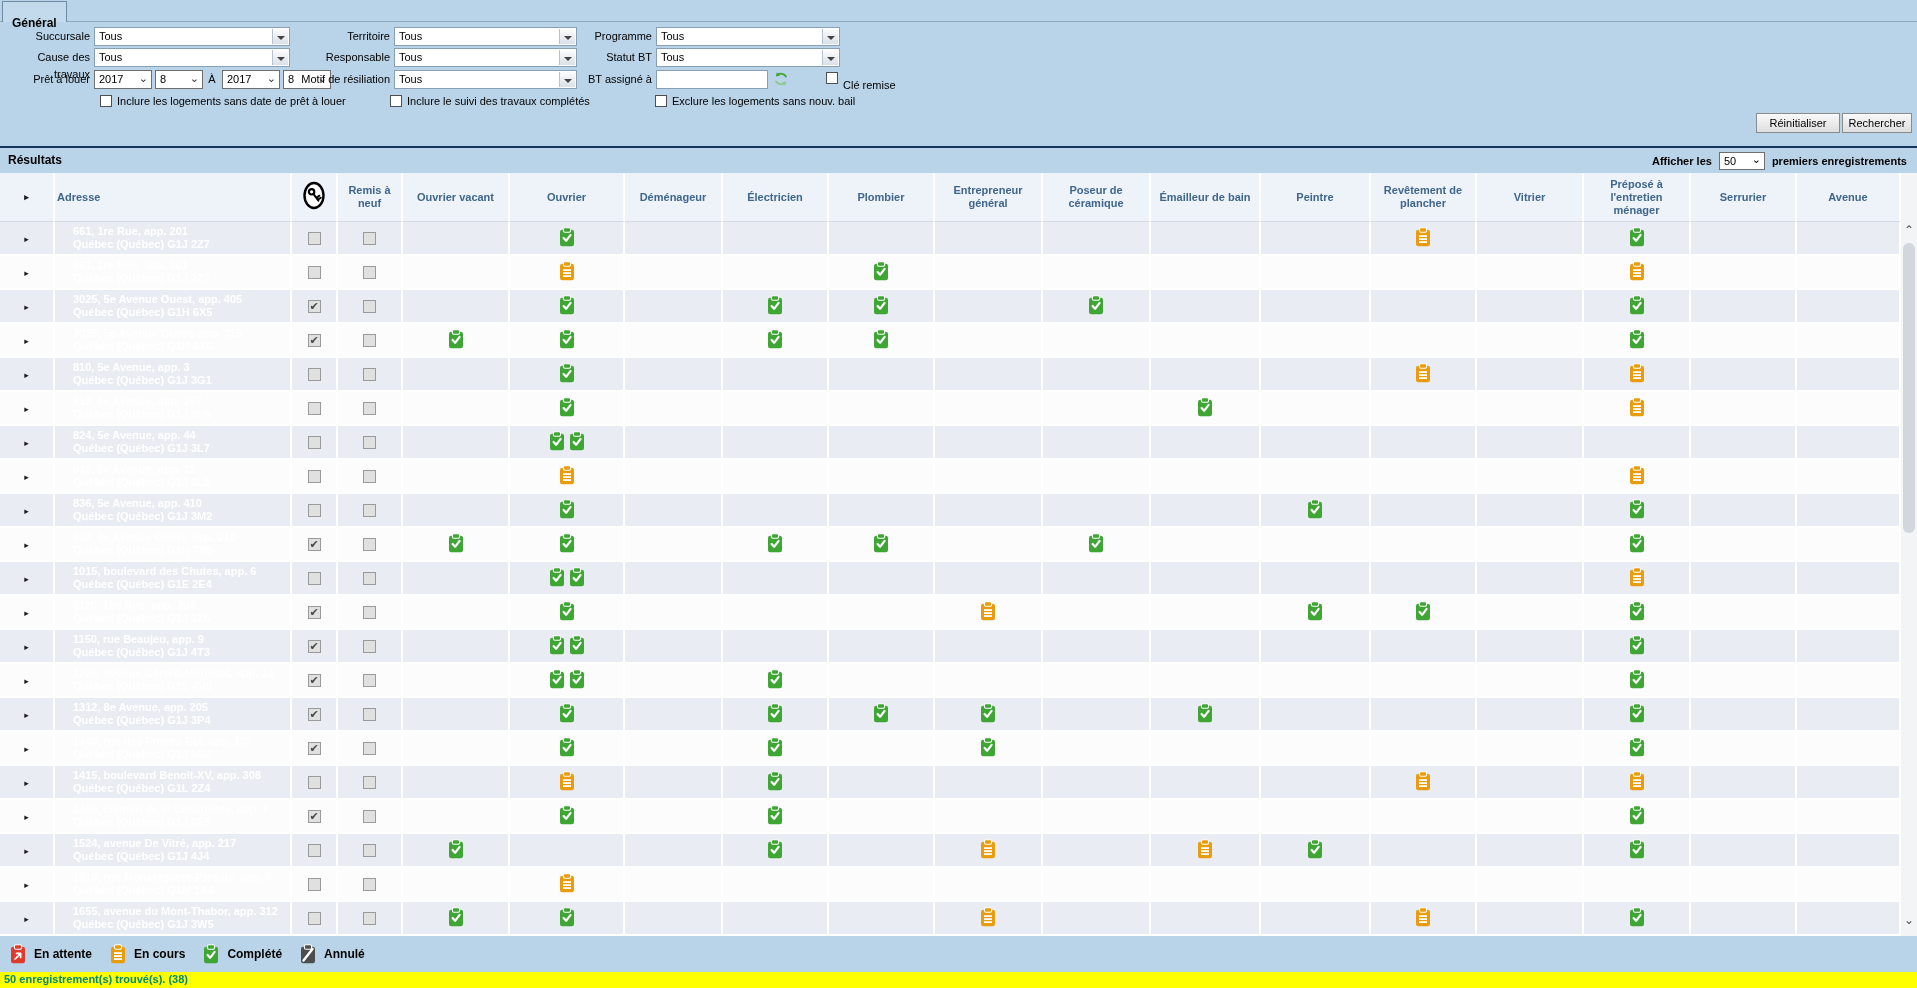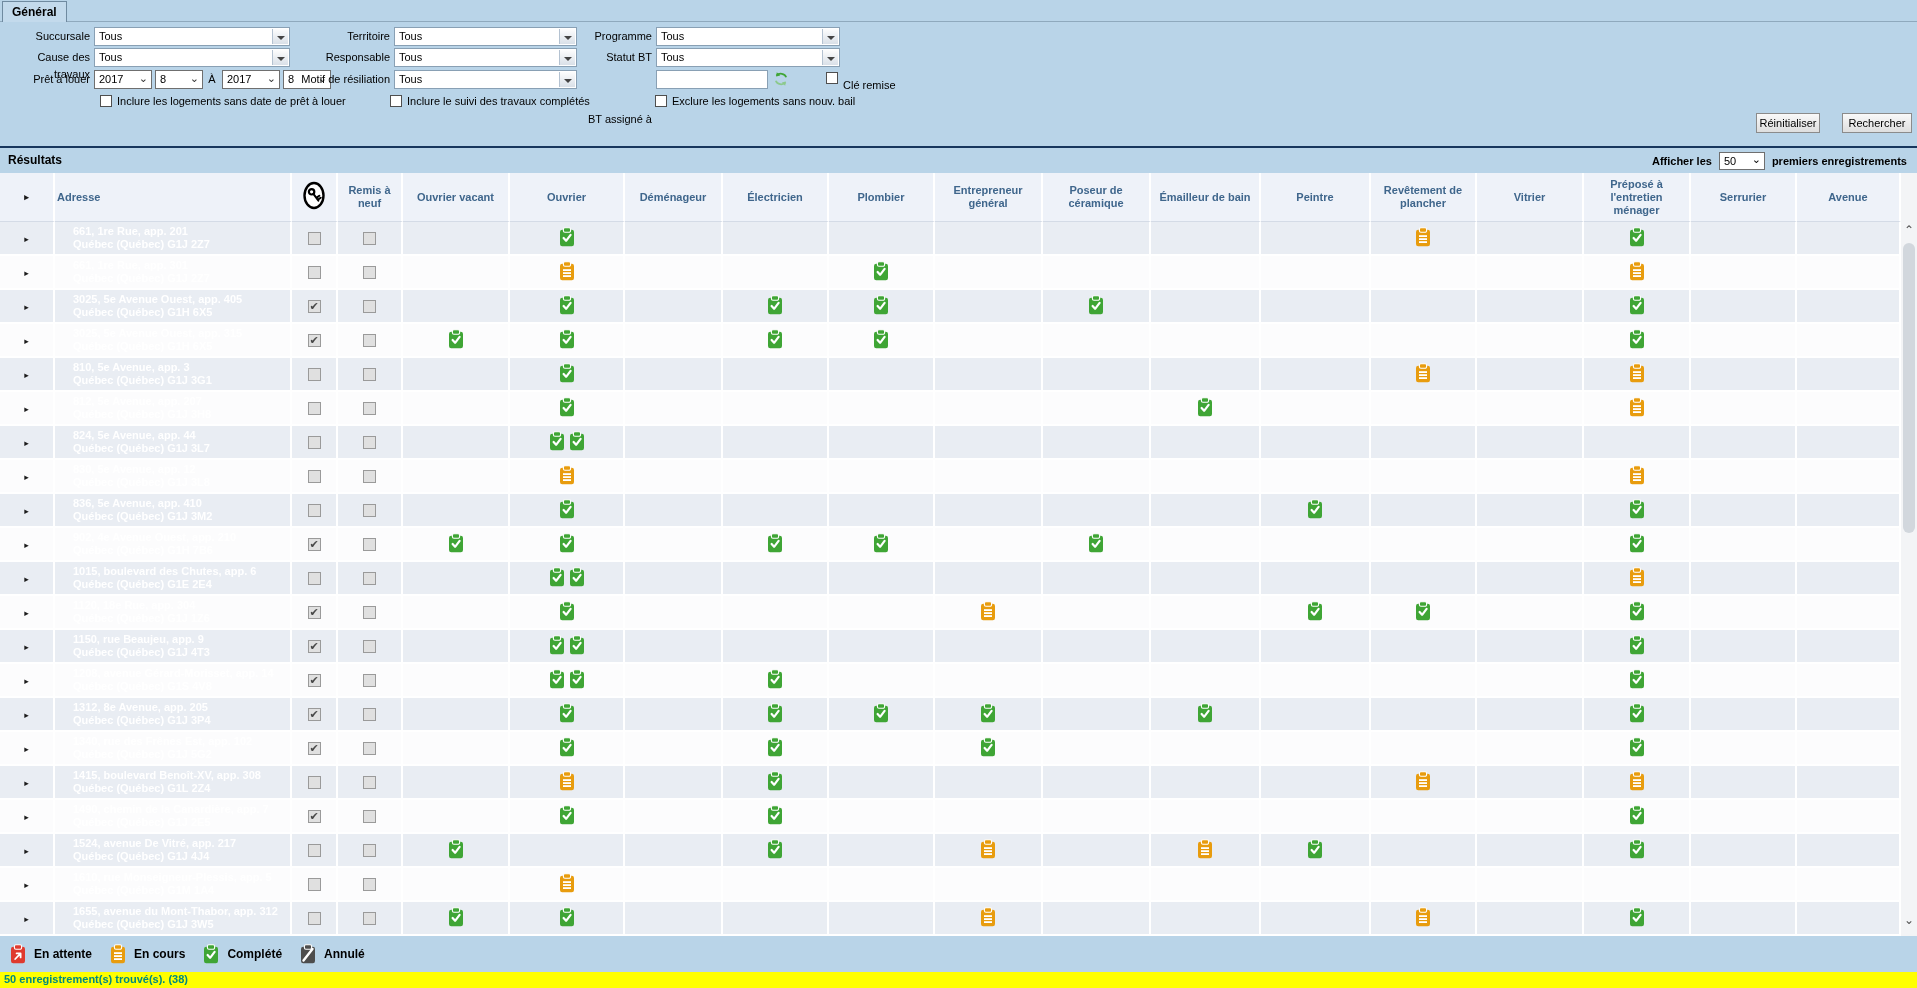--- a/index.html
+++ b/index.html
@@ -9,21 +9,21 @@
     --sb-bg:#ffff00; --sb-text:#00897d;
   }
   *{box-sizing:border-box;}
   html,body{margin:0;padding:0;}
   body{width:1917px;height:988px;position:relative;overflow:hidden;
        font-family:"Liberation Sans",sans-serif;font-size:11px;background:#fff;color:#000;}
 
   
   .top-panel{position:absolute;left:0;top:0;width:1917px;height:146px;background:var(--panel-blue);}
   .tabstrip{position:absolute;left:0;top:0;width:1917px;height:22px;border-bottom:1px solid #8fa9bd;}
-  .tab{position:absolute;left:2px;top:1px;height:21px;padding:3px 9px 0 9px;background:#c3daec;
+  .tab{position:absolute;left:2px;top:1px;height:21px;padding:14px 9px 0 9px;background:#c3daec;
        border:1px solid #6f8aa0;border-bottom:none;font-weight:bold;font-size:12px;}
   .flabel{position:absolute;text-align:right;height:17px;line-height:17px;}
   .dd{position:absolute;height:19px;background:#fff;border:1px solid #89a0b4;}
   .dd .val{position:absolute;left:4px;right:20px;top:2px;white-space:nowrap;overflow:hidden;}
   .dd .btn{position:absolute;right:1px;top:1px;bottom:1px;width:16px;
            background:linear-gradient(#fdfdfd,#d9e0e8);border-left:1px solid #b4c2d1;}
   .tri{position:absolute;left:4px;top:7px;width:0;height:0;border:4px solid transparent;border-top-color:#444;}
   .sel{position:absolute;height:19px;background:#fff;border:1px solid #6f6f6f;}
   .sel .val{position:absolute;left:4px;top:2px;}
   .sel .chev{position:absolute;right:3px;top:1px;font-size:11px;color:#333;}
@@ -141,41 +141,41 @@
     <span class="val">8</span>
       <span class="chev">⌄</span>
   </div>
   <div class="flabel" style="left:290px;top:71px;width:100px;">Motif de résiliation</div>
   <div class="dd" style="left:394px;top:70px;width:183px;">
     <span class="val">Tous</span>
     <span class="btn">
         <span class="tri"></span>
       </span>
   </div>
-  <div class="flabel" style="left:578px;top:71px;width:74px;margin-top:40px;">BT assigné à</div>
+  <div class="flabel" style="left:578px;top:71px;width:74px;">BT assigné à</div>
   <div class="tinput" style="left:656px;top:70px;width:112px;"></div>
   <span style="position:absolute;left:773px;top:71px;line-height:0;">
     <svg width="16" height="16" viewBox="0 0 16 16">
       <path d="M13.2 6.2 A5.6 4.8 0 0 0 3.4 4.6" fill="none" stroke="#3fa535" stroke-width="1.7"></path>
       <path d="M3.8 1.2 L3.1 5.4 L7.2 4.5 Z" fill="#3fa535"></path>
       <path d="M2.8 9.8 A5.6 4.8 0 0 0 12.6 11.4" fill="none" stroke="#8cc98c" stroke-width="1.7"></path>
       <path d="M12.2 14.8 L12.9 10.6 L8.8 11.5 Z" fill="#8cc98c"></path>
     </svg>
   </span>
   <div class="fcb" style="left:826px;top:72px;"></div>
   <div class="cblabel" style="left:843px;top:71px;margin-top:7px;">Clé remise</div>
 
   <div class="fcb" style="left:100px;top:95px;"></div>
   <div class="cblabel" style="left:117px;top:94px;">Inclure les logements sans date de prêt à louer</div>
   <div class="fcb" style="left:390px;top:95px;"></div>
   <div class="cblabel" style="left:407px;top:94px;">Inclure le suivi des travaux complétés</div>
   <div class="fcb" style="left:655px;top:95px;"></div>
   <div class="cblabel" style="left:672px;top:94px;">Exclure les logements sans nouv. bail</div>
 
-  <div class="pushbtn" style="left:1756px;top:113px;width:64px;">Réinitialiser</div>
+  <div class="pushbtn" style="left:1756px;top:113px;width:84px;">Réinitialiser</div>
   <div class="pushbtn" style="left:1842px;top:113px;width:70px;">Rechercher</div>
 </div>
 <div class="navy-line"></div>
 
 <div class="results-bar">
   <span class="results-title">Résultats</span>
   <div class="show-wrap">
     <span>Afficher les</span>
     <span class="show-sel">
       <span class="val">50</span>

